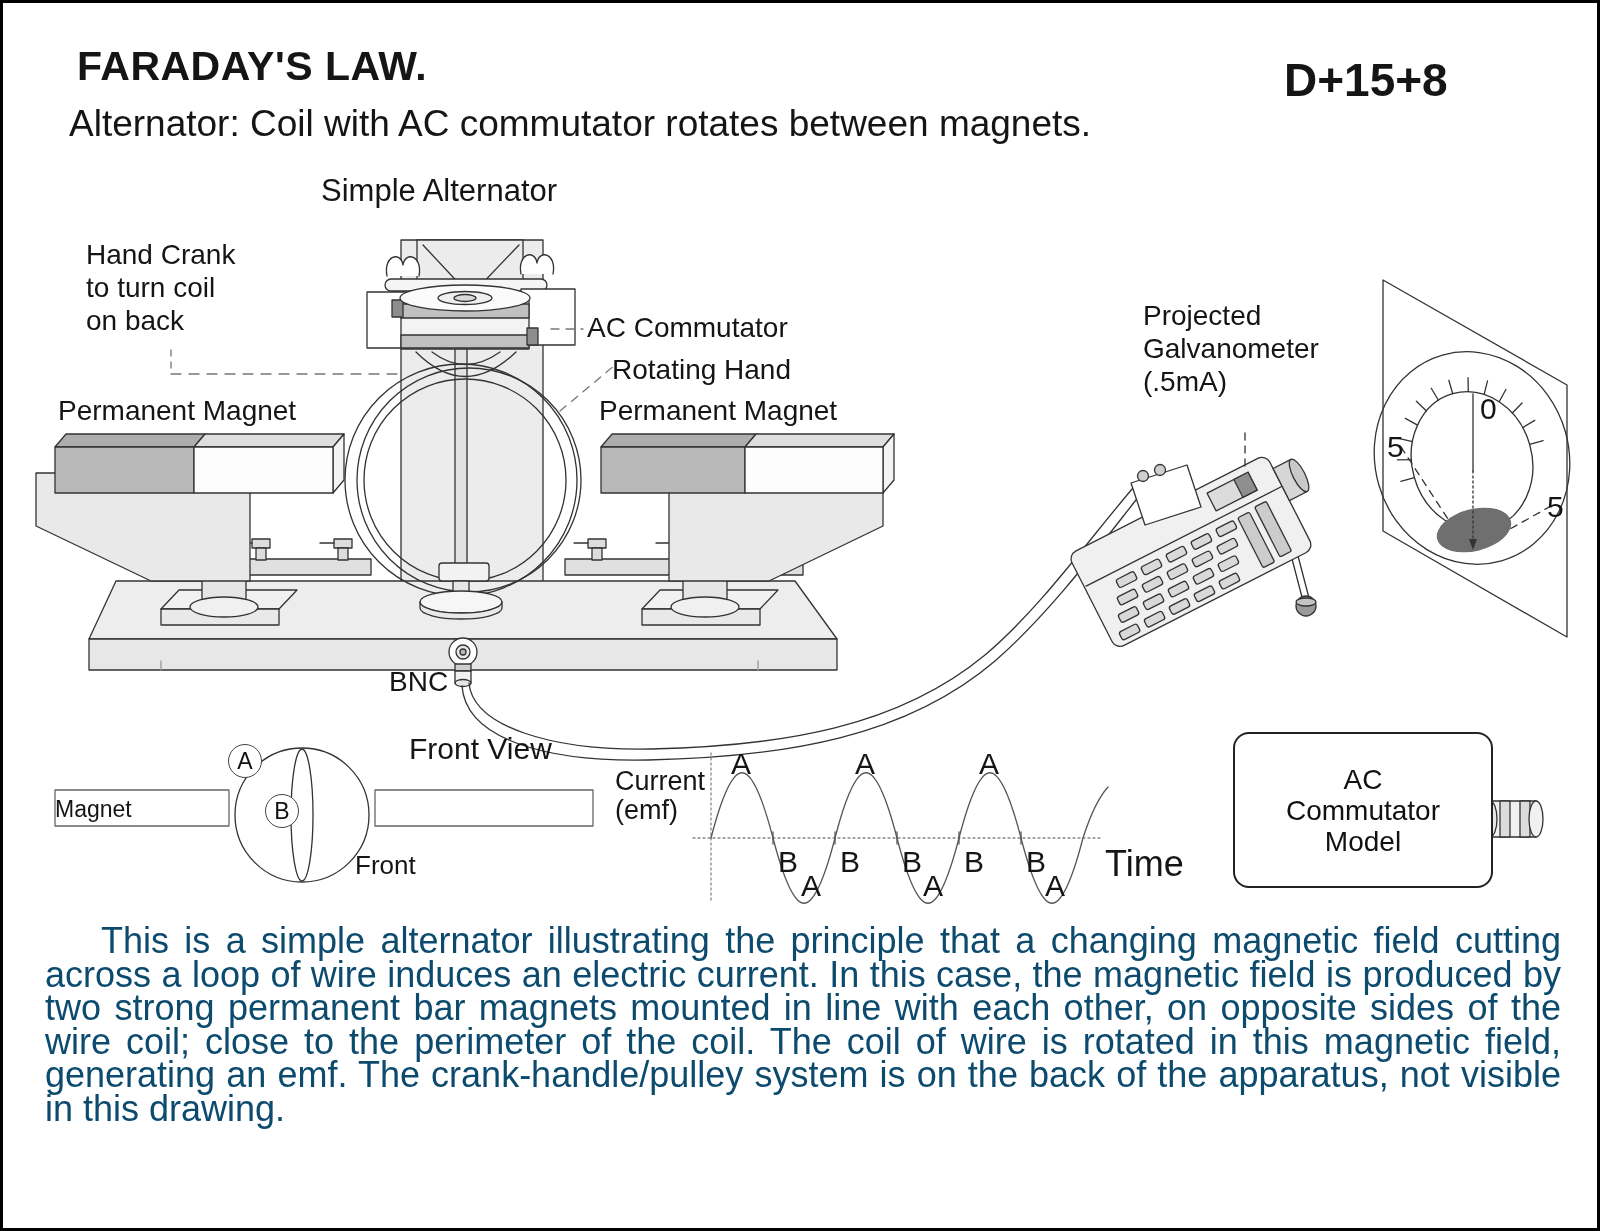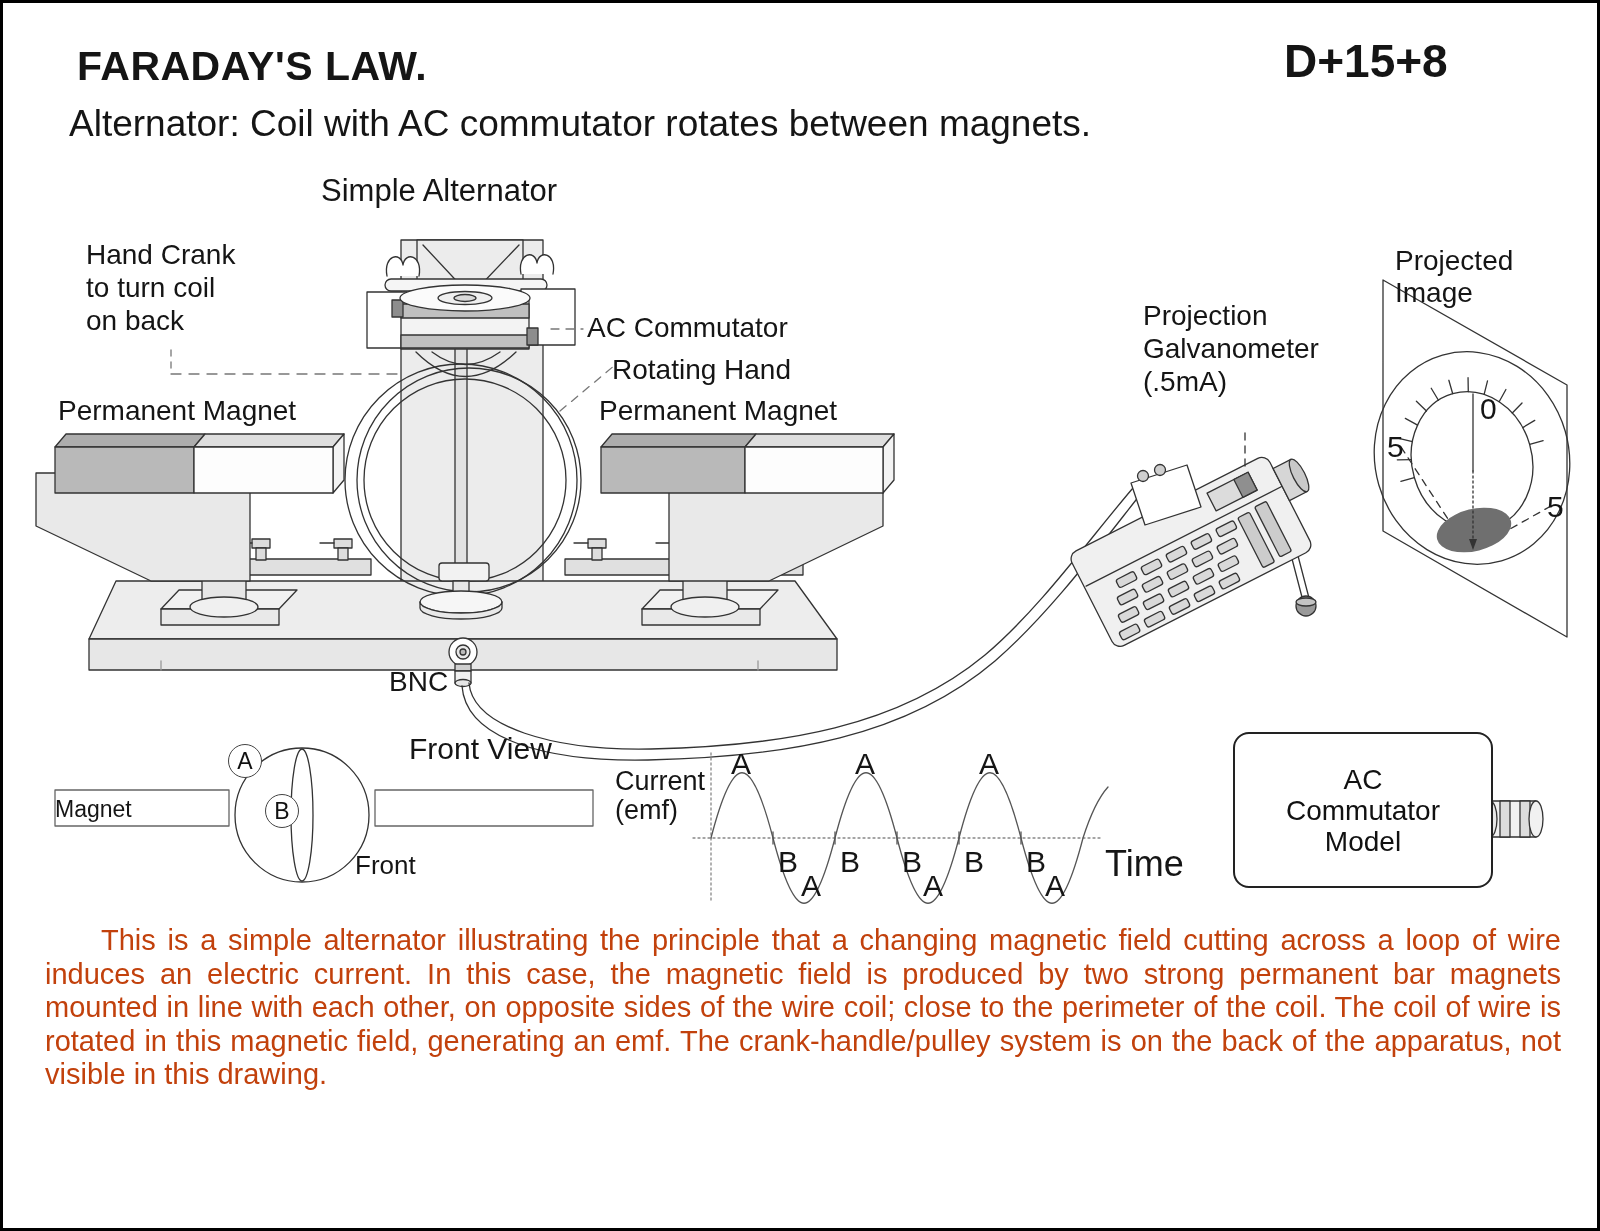--- a/index.html
+++ b/index.html
@@ -1,21 +1,21 @@
 <!DOCTYPE html>
 <html><head>
 <meta charset="utf-8">
 <style>
   html,body{margin:0;padding:0;background:#fff;}
   .page{position:relative;width:1600px;height:1231px;background:#fff;border:3px solid #000;
         box-sizing:border-box;font-family:"Liberation Sans",sans-serif;color:#111;overflow:hidden;padding-left:23px;}
   .lbl{position:absolute;white-space:pre-line;line-height:1.15;color:#151515;}
   .center{}
-  .bodytext{position:absolute;left:42px;width:1516px;top:921px;font-size:29px;line-height:33.5px;
-            text-align:justify;color:#c2410c;}
+  .bodytext{position:absolute;left:42px;width:1516px;top:921px;font-size:36px;line-height:33.5px;
+            text-align:justify;color:#0c4a6e;}
   .bodytext p{margin:0;text-indent:56px;}
   .circ{position:absolute;width:34px;height:34px;border:1.7px solid #444;border-radius:50%;
         font-size:23px;line-height:32px;text-align:center;box-sizing:border-box;background:#fff;}
   .modelbox{position:absolute;left:1230px;top:729px;width:256px;height:152px;border:2.5px solid #222;
             border-radius:16px;display:flex;align-items:center;justify-content:center;background:#fff;}
   .modelbox .txt{white-space:pre-line;text-align:center;font-size:28px;line-height:31px;}
   svg.art{position:absolute;left:0;top:0;}
   .glab{position:absolute;font-size:30px;color:#151515;}
 </style>
 </head>
@@ -227,36 +227,34 @@
         <rect x="1487" y="798" width="46" height="36" fill="#f1f1f1"></rect>
         <rect x="1497" y="798" width="10" height="36" fill="#dcdcdc"></rect>
         <rect x="1517" y="798" width="10" height="36" fill="#dcdcdc"></rect>
         <ellipse cx="1487" cy="816" rx="7" ry="18" fill="#e8e8e8"></ellipse>
         <ellipse cx="1533" cy="816" rx="7" ry="18" fill="#f1f1f1"></ellipse>
       </g>
     </g>
   </svg>
 
   <div class="lbl" style="left:74px;top:40px;font-size:41px;font-weight:bold;letter-spacing:.5px">FARADAY'S LAW.</div>
-  <div class="lbl" style="left:1281px;top:32px;font-size:46px;font-weight:bold">D+15+8</div>
+  <div class="lbl" style="left:1281px;top:51px;font-size:46px;font-weight:bold">D+15+8</div>
   <div class="lbl" style="left:66px;top:100px;font-size:37px">Alternator: Coil with AC commutator rotates between magnets.</div>
   <div class="lbl center" style="left:318px;top:170px;width:284px;font-size:31px">Simple Alternator</div>
 
   <div class="lbl center" style="left:83px;top:235px;width:192px;font-size:28px;line-height:33px">Hand Crank
 to turn coil
 on back</div>
   <div class="lbl" style="left:584px;top:309px;font-size:28px">AC Commutator</div>
   <div class="lbl" style="left:609px;top:351px;font-size:28px">Rotating Hand</div>
   <div class="lbl" style="left:55px;top:392px;font-size:28px">Permanent Magnet</div>
   <div class="lbl" style="left:596px;top:392px;font-size:28px">Permanent Magnet</div>
-  <div class="lbl center" style="left:1140px;top:296px;width:204px;font-size:28px;line-height:33px">Projection
+  <div class="lbl center" style="left:1140px;top:296px;width:204px;font-size:28px;line-height:33px">Projected
 Galvanometer
 (.5mA)</div>
-  <div class="lbl center" style="left:1392px;top:242px;width:168px;font-size:28px;line-height:32px">Projected
-Image</div>
   <div class="lbl" style="left:386px;top:663px;font-size:28px">BNC</div>
 
   <div class="lbl" style="left:1477px;top:389px;font-size:30px">0</div>
   <div class="lbl" style="left:1384px;top:427px;font-size:30px">5</div>
   <div class="lbl" style="left:1544px;top:487px;font-size:30px">5</div>
 
   <div class="lbl" style="left:406px;top:729px;font-size:30px">Front View</div>
   <div class="lbl center" style="left:52px;top:793px;width:174px;font-size:23px">Magnet</div>
   <div class="lbl" style="left:352px;top:848px;font-size:26px">Front</div>
   <div class="circ" style="left:225px;top:741px">A</div>

